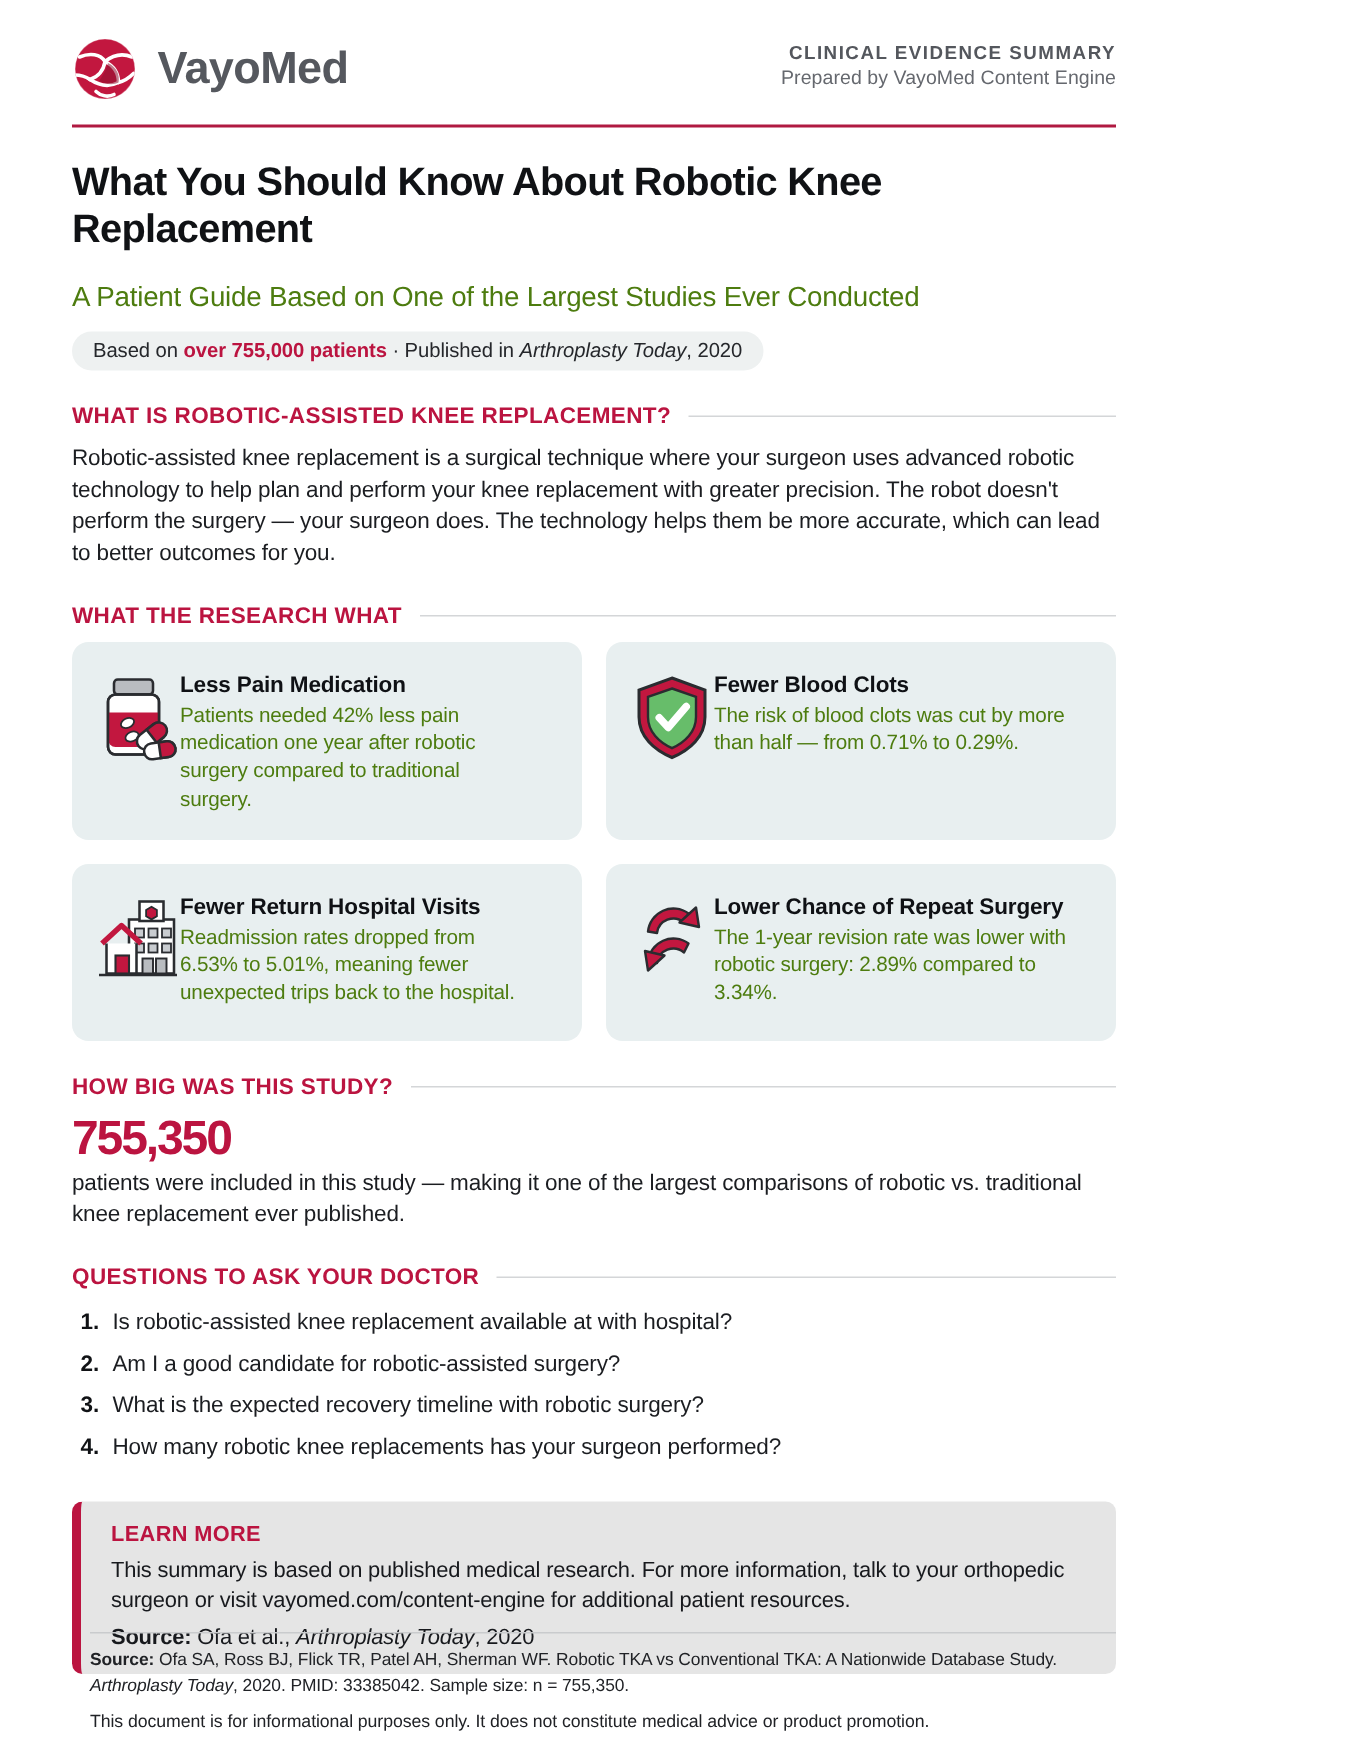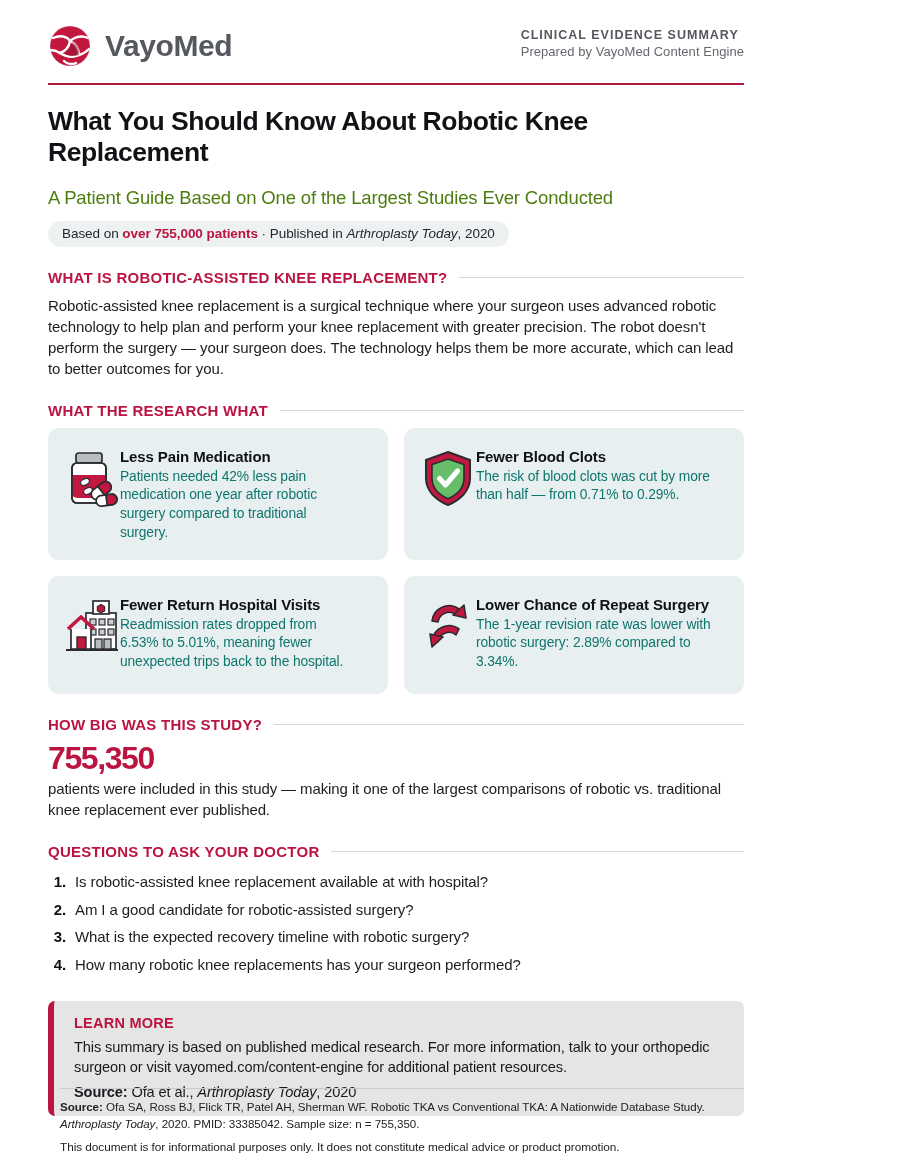--- a/index.html
+++ b/index.html
@@ -37,21 +37,21 @@
     align-items: center;
     gap: 13px;
   }
   .brand-mark { width: 44px; height: 44px; display:block; flex:none; }
   .brand-name {
     font-size: 30px;
     font-weight: bold;
     letter-spacing: -0.4px;
     color: #55585e;
   }
-  .header-right { padding-top: 4px; }
+  .header-right { text-align: right; padding-top: 4px; }
   .header-kicker {
     font-size: 12.5px;
     font-weight: bold;
     letter-spacing: 1.0px;
     color: #54575d;
   }
   .header-sub {
     font-size: 13px;
     color: #65686e;
     margin-top: 2px;
@@ -139,21 +139,21 @@
   .card-title {
     font-size: 15px;
     font-weight: bold;
     color: #0f1115;
     letter-spacing: -0.1px;
     margin-bottom: 3px;
   }
   .card-text {
     font-size: 13.8px;
     line-height: 1.36;
-    color: #0f766e;
+    color: #4d7c0f;
     letter-spacing: -0.12px;
   }
 
   
   .bignum {
     font-size: 32px;
     font-weight: bold;
     color: #bb1440;
     letter-spacing: -1.4px;
     line-height: 1.04;

